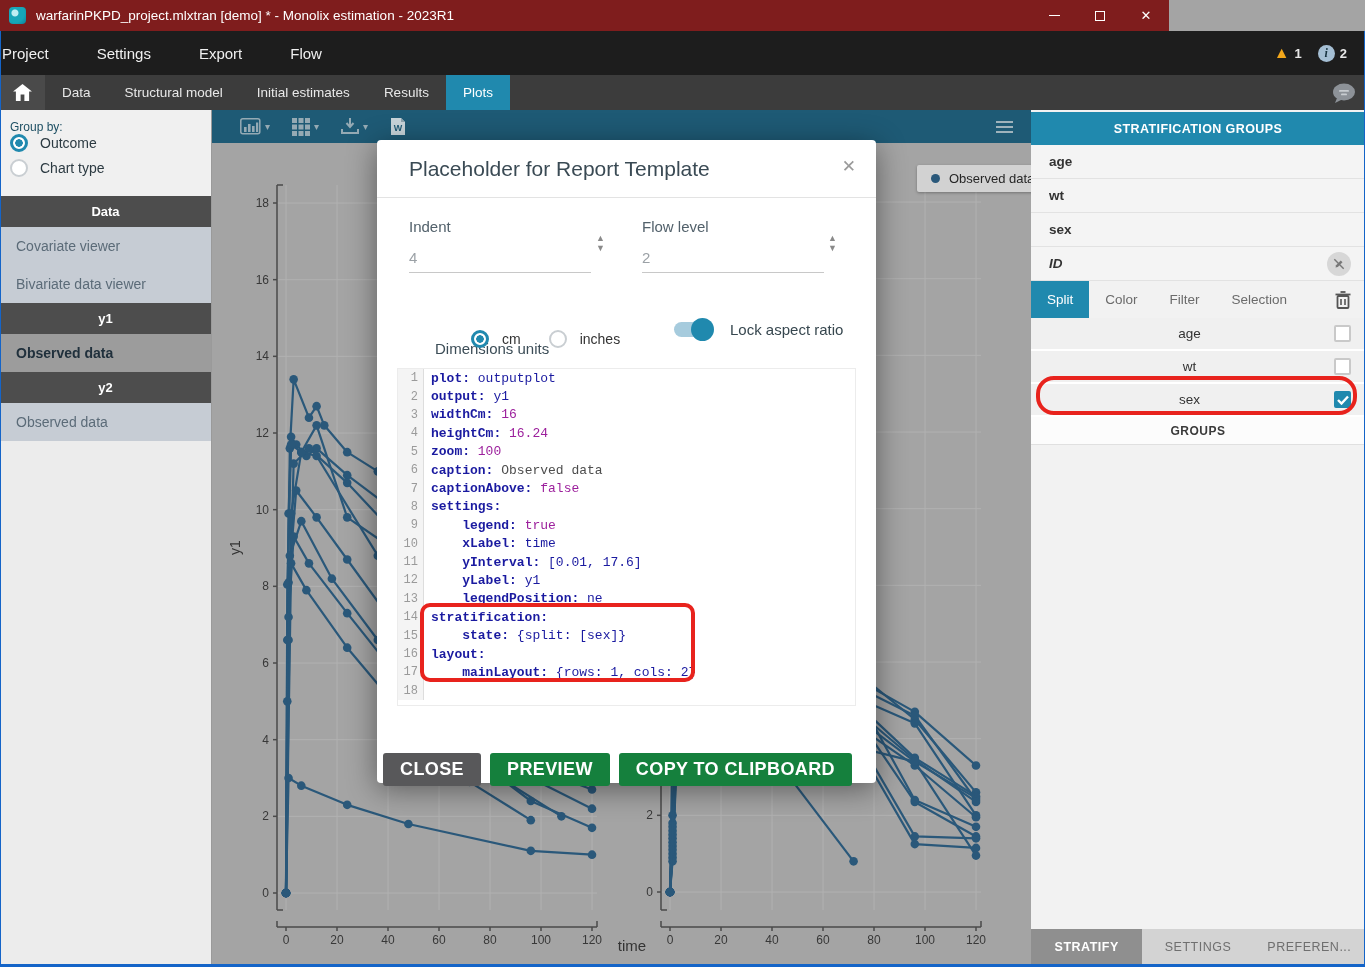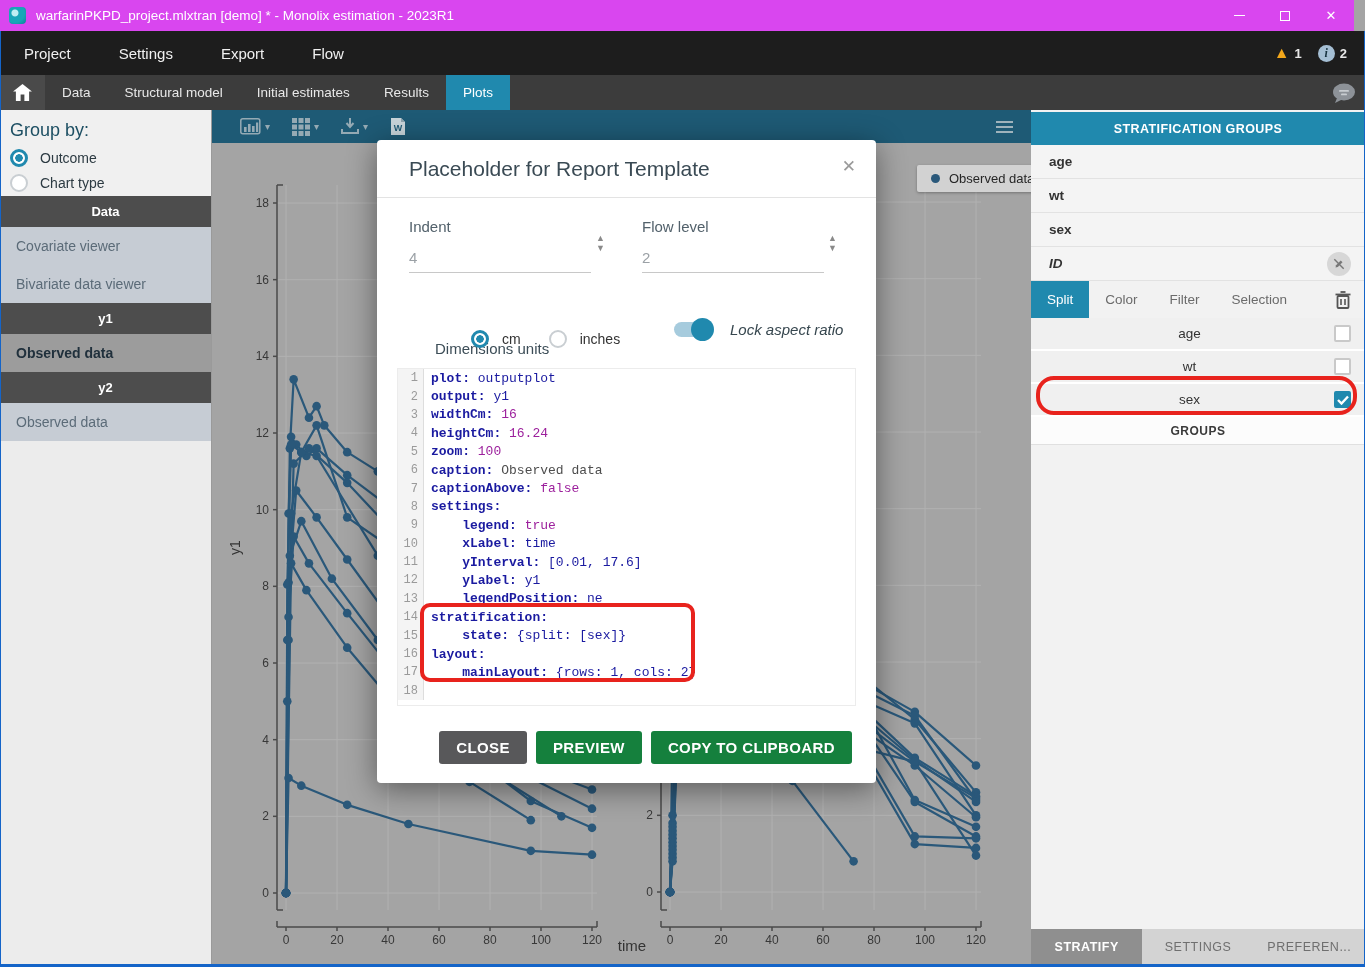--- a/index.html
+++ b/index.html
@@ -1,49 +1,49 @@
 <!DOCTYPE html>
 <html><head>
 <meta charset="utf-8">
 <style>
   * { box-sizing: border-box; margin: 0; padding: 0; }
   html,body { width:1365px; height:967px; overflow:hidden; }
   body { font-family:"Liberation Sans", sans-serif; background:#a4a4a4; }
   .window { position:relative; width:1365px; height:967px; overflow:hidden; background:#a4a4a4; }
 
   
-  .titlebar { position:absolute; left:0; top:0; width:1354px; height:31px; background:#d946ef; display:flex; align-items:center; color:#fff;justify-content:space-between; }
+  .titlebar { position:absolute; left:0; top:0; width:1169px; height:31px; background:#7f1d1d; display:flex; align-items:center; color:#fff;justify-content:space-between; }
   .app-logo { width:17px; height:17px; margin-left:9px; border-radius:4px; background:radial-gradient(circle at 35% 35%, #bdeef2 0 3px, #17a6b8 4px 60%, #0d7f96 100%); }
   .title-text { margin-left:10px; font-size:13.5px; }
   .win-controls { margin-left:auto; display:flex; height:31px; }
   .win-btn { width:46px; height:31px; display:flex; align-items:center; justify-content:center; color:#fff; font-size:13px; }
   .glyph-min { width:11px; height:1.5px; background:#fff; }
   .glyph-max { width:10px; height:10px; border:1.5px solid #fff; }
 
   
   .menubar { position:absolute; left:0; top:31px; width:1365px; height:44px; background:#1d1d1d; display:flex; align-items:center; }
   .menu-item { color:#f0f0f0; font-size:15px; padding:0 2px; margin-right:44px; }
-  .menu-item:first-child { margin-left:22px; }
+  .menu-item:first-child { }
   .menu-right { margin-left:auto; margin-right:18px; display:flex; align-items:center; gap:16px; }
   .warn-wrap, .info-wrap { display:flex; align-items:center; gap:5px; color:#e8e8e8; font-size:13px; font-weight:bold; }
   .warn-tri { color:#f2a71b; font-size:16px; line-height:1; }
   .info-circle { width:17px; height:17px; border-radius:50%; background:#a5bfd4; color:#16323f; font-size:12px; font-weight:bold; font-family:"Liberation Serif", serif; display:flex; align-items:center; justify-content:center; font-style:italic; }
 
   
   .navbar { position:absolute; left:0; top:75px; width:1365px; height:35px; background:#3c3c3c; display:flex; align-items:stretch; }
   .home-tile { width:45px; background:#4a4a4a; display:flex; align-items:center; justify-content:center; }
   .nav-tab { display:flex; align-items:center; padding:0 17px; color:#e8e8e8; font-size:13.5px; }
   .nav-tab.bold { font-weight:bold; color:#fff; }
   .nav-tab.active { background:#2089ae; color:#fff; }
   .nav-right { margin-left:auto; display:flex; align-items:center; margin-right:8px; }
 
   
   .left-sidebar { position:absolute; left:0; top:110px; width:212px; height:857px; background:#ececec; border-right:1px solid #9a9a9a; }
   .groupby { background:#f0f0f0; padding:10px 0 8px 10px; height:86px; }
-  .groupby-label { font-size:18px; color:#1d4f63; margin-bottom:8px; }
+  .groupby-label { font-size:12px; color:#1d4f63; }
   .radio-row { display:flex; align-items:center; gap:12px; margin-bottom:7px; }
   .radio-row .lbl { font-size:14px; color:#2c3a42; }
   .radio { width:18px; height:18px; border-radius:50%; border:2px solid #c9ced2; background:#fff; flex:0 0 auto; }
   .radio.on { border:3px solid #2089ae; background:radial-gradient(circle, #2089ae 0 3.5px, #fff 4px); }
   .sec-header { height:31px; background:#4d4d4d; color:#fff; font-size:13px; font-weight:bold; display:flex; align-items:center; justify-content:center; }
   .sec-item { height:38px; background:#c6ccd4; color:#5b6b78; font-size:14px; display:flex; align-items:center; padding-left:16px; }
   .sec-item.sel { background:#9c9c9c; color:#20303c; font-weight:600; }
 
   
   .central { position:absolute; left:212px; top:110px; width:819px; height:857px; background:#a4a4a4; overflow:hidden; }
@@ -67,34 +67,34 @@
   .field .fvalue { margin-top:14px; font-size:15px; color:#9ba1a6; border-bottom:1px solid #c8c8c8; padding-bottom:6px; }
   .field-1 { left:32px; } .field-2 { left:265px; }
   .spin { position:absolute; top:95px; display:flex; flex-direction:column; line-height:7px; font-size:9px; color:#8a8a8a; gap:3px; }
   .spin-1 { left:219px; } .spin-2 { left:451px; }
   .dims-label { position:absolute; left:58px; top:168px; font-size:15px; color:#3c4d57;margin-top:32px; }
   .units { position:absolute; left:62px; top:190px; display:flex; align-items:center; gap:14px;padding-left:32px; }
   .units .ulbl { font-size:14px; color:#333; margin-right:14px; }
   .toggle-wrap { position:absolute; left:297px; top:181px; display:flex; align-items:center; gap:18px; }
   .tog { width:38px; height:15px; border-radius:8px; background:#a6cbdd; position:relative; }
   .tog .knob { position:absolute; right:-2px; top:-4px; width:23px; height:23px; border-radius:50%; background:#2089ae; }
-  .toggle-label { font-size:15px; color:#37474f;font-style:italic; }
+  .toggle-label { font-size:15px; color:#37474f; }
 
   .code-editor { position:absolute; left:20px; top:228px; width:459px; height:338px; background:#fff; border:1px solid #ececec; font-family:"Liberation Mono", monospace; font-size:13px; overflow:hidden; }
   .cl { display:flex; height:18.4px; align-items:center; }
   .ln { width:26px; flex:0 0 auto; background:#f4f4f4; border-right:1px solid #ddd; color:#9a9a9a; text-align:right; padding-right:5px; font-size:12px; align-self:stretch; display:flex; align-items:center; justify-content:flex-end; }
   .ct { padding-left:7px; white-space:pre; }
   .tok-key { color:#1a1aa0; font-weight:bold; }
   .tok-val { color:#1a1aa0; }
   .tok-num { color:#9c1f9c; }
   .tok-str { color:#4d4d4d; }
   .code-highlight { position:absolute; left:43px; top:463px; width:275px; height:79px; border:4px solid #e8231d; border-radius:10px; pointer-events:none; z-index:12; }
 
   .modal-buttons { position:absolute; right:24px; top:591px; display:flex; gap:9px; }
-  .mbtn { height:33px; border:none; border-radius:3px; color:#fff; font-size:15px; font-weight:bold; letter-spacing:.4px; padding:0 17px; font-family:"Liberation Sans", sans-serif; }
+  .mbtn { height:33px; border:none; border-radius:3px; color:#fff; font-size:18px; font-weight:bold; letter-spacing:.4px; padding:0 17px; font-family:"Liberation Sans", sans-serif;margin-top:22px; }
   .mbtn.dark { background:#58585a; }
   .mbtn.accent { background:#15803d; }
 
   
   .right-sidebar { position:absolute; left:1031px; top:110px; width:334px; height:857px; background:#f2f2f2; }
   .rs-header { height:33px; background:#2089ae; color:#fff; font-size:12.5px; font-weight:bold; letter-spacing:.4px; display:flex; align-items:center; justify-content:center; margin-top:2px; }
   .cov-row { height:34px; background:#f4f4f4; border-bottom:1px solid #e2e2e2; display:flex; align-items:center; padding:0 14px 0 18px; font-size:13.5px; font-weight:bold; color:#333; }
   .cov-row.it { font-style:italic; }
   .cov-icon { margin-left:auto; width:24px; height:24px; border-radius:50%; background:#d7d7d7; display:flex; align-items:center; justify-content:center; }
   .rs-tabs { height:37px; display:flex; align-items:stretch; background:#f2f2f2; }

